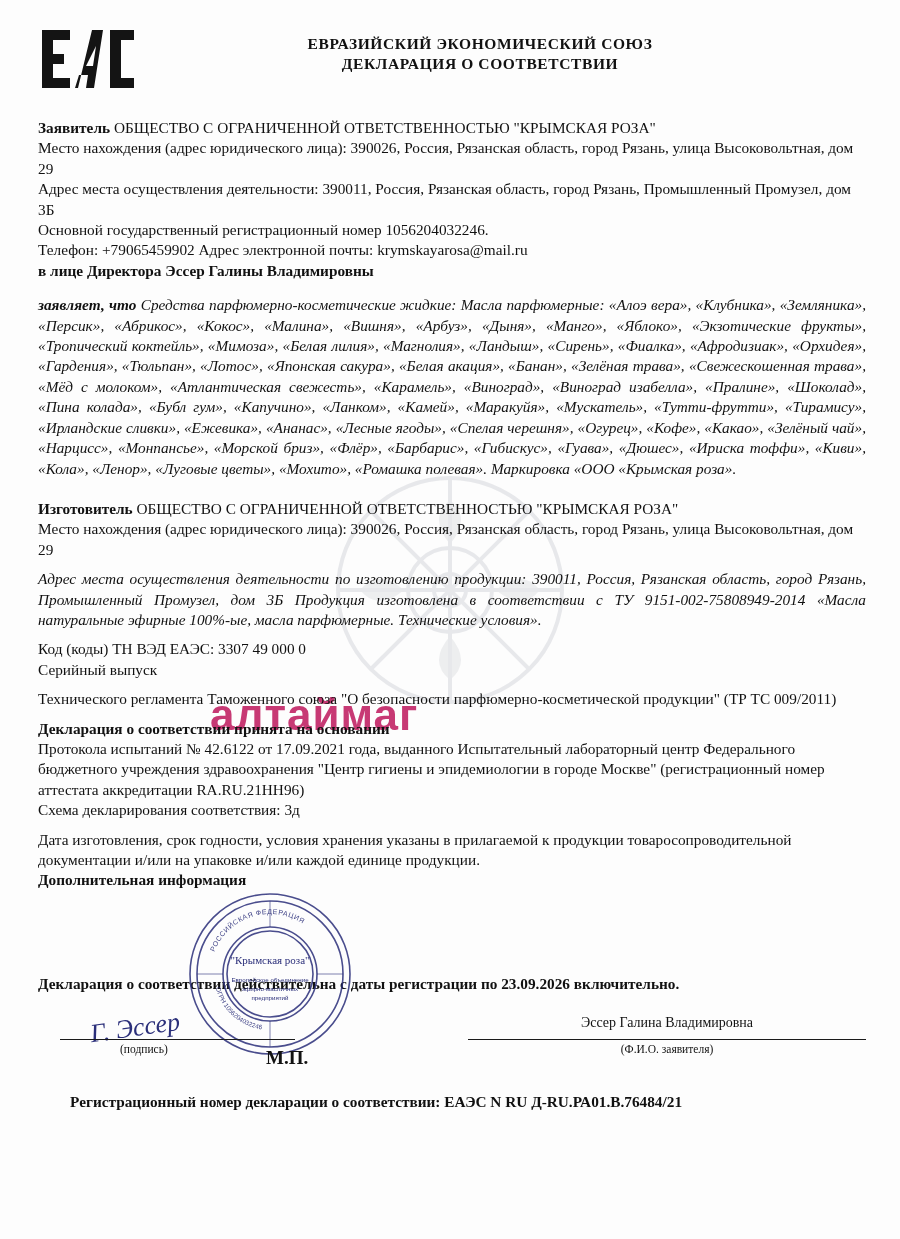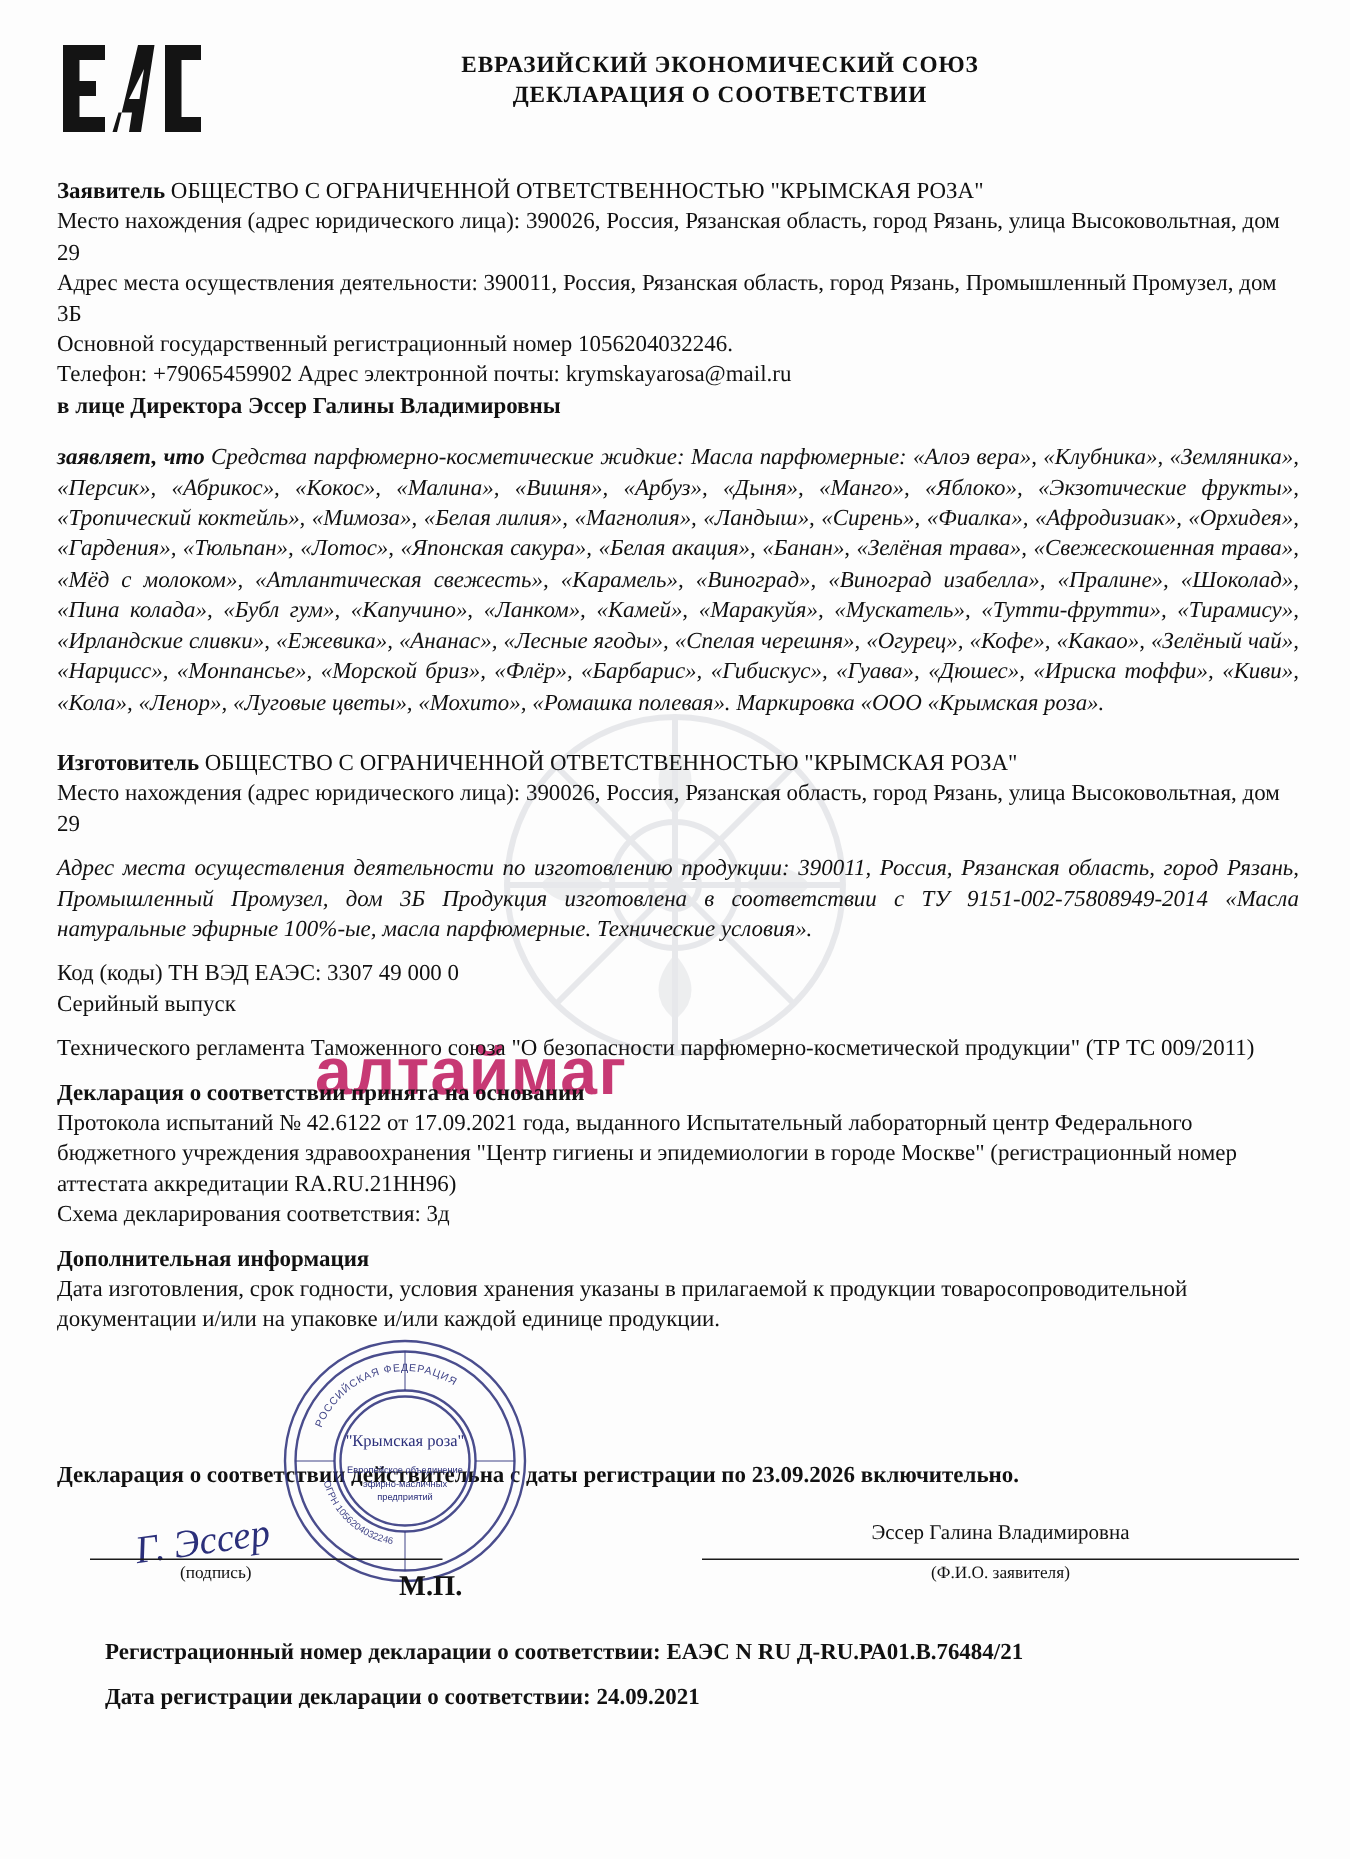--- a/index.html
+++ b/index.html
@@ -271,22 +271,22 @@
     <p class="para">Технического регламента Таможенного союза "О безопасности парфюмерно-косметической продукции" (ТР ТС 009/2011)</p>
 
     <div class="gap-s"></div>
 
     <p class="para b">Декларация о соответствии принята на основании</p>
     <p class="para">Протокола испытаний № 42.6122 от 17.09.2021 года, выданного Испытательный лабораторный центр Федерального бюджетного учреждения здравоохранения "Центр гигиены и эпидемиологии в городе Москве" (регистрационный номер аттестата аккредитации RA.RU.21НН96)</p>
     <p class="para">Схема декларирования соответствия: 3д</p>
 
     <div class="gap-s"></div>
 
+    <p class="para">Дата изготовления, срок годности, условия хранения указаны в прилагаемой к продукции товаросопроводительной документации и/или на упаковке и/или каждой единице продукции.</p>
     <p class="para b">Дополнительная информация</p>
-    <p class="para">Дата изготовления, срок годности, условия хранения указаны в прилагаемой к продукции товаросопроводительной документации и/или на упаковке и/или каждой единице продукции.</p>
   </div>
 
   <div class="valid-line">Декларация о соответствии действительна с даты регистрации по 23.09.2026 включительно.</div>
 
   <svg class="stamp" viewBox="0 0 168 168">
     <g fill="none" stroke="#2b2f7a" stroke-width="1.6" opacity="0.85">
       <circle cx="84" cy="84" r="80"></circle>
       <circle cx="84" cy="84" r="73"></circle>
       <circle cx="84" cy="84" r="47"></circle>
       <circle cx="84" cy="84" r="43"></circle>
@@ -319,16 +319,15 @@
     <div class="sig-line-left"></div>
     <div class="sig-caption-left">(подпись)</div>
     <div class="mp-label">М.П.</div>
     <div class="sig-name-right">Эссер Галина Владимировна</div>
     <div class="sig-line-right"></div>
     <div class="sig-caption-right">(Ф.И.О. заявителя)</div>
   </div>
 
   <div class="footer">
     <div>Регистрационный номер декларации о соответствии: ЕАЭС N RU Д-RU.РА01.В.76484/21</div>
-    <div>Дата регистрации декларации о соответствии: 24.09.2021</div>
   </div>
 
 </div>
 
 </body></html>

